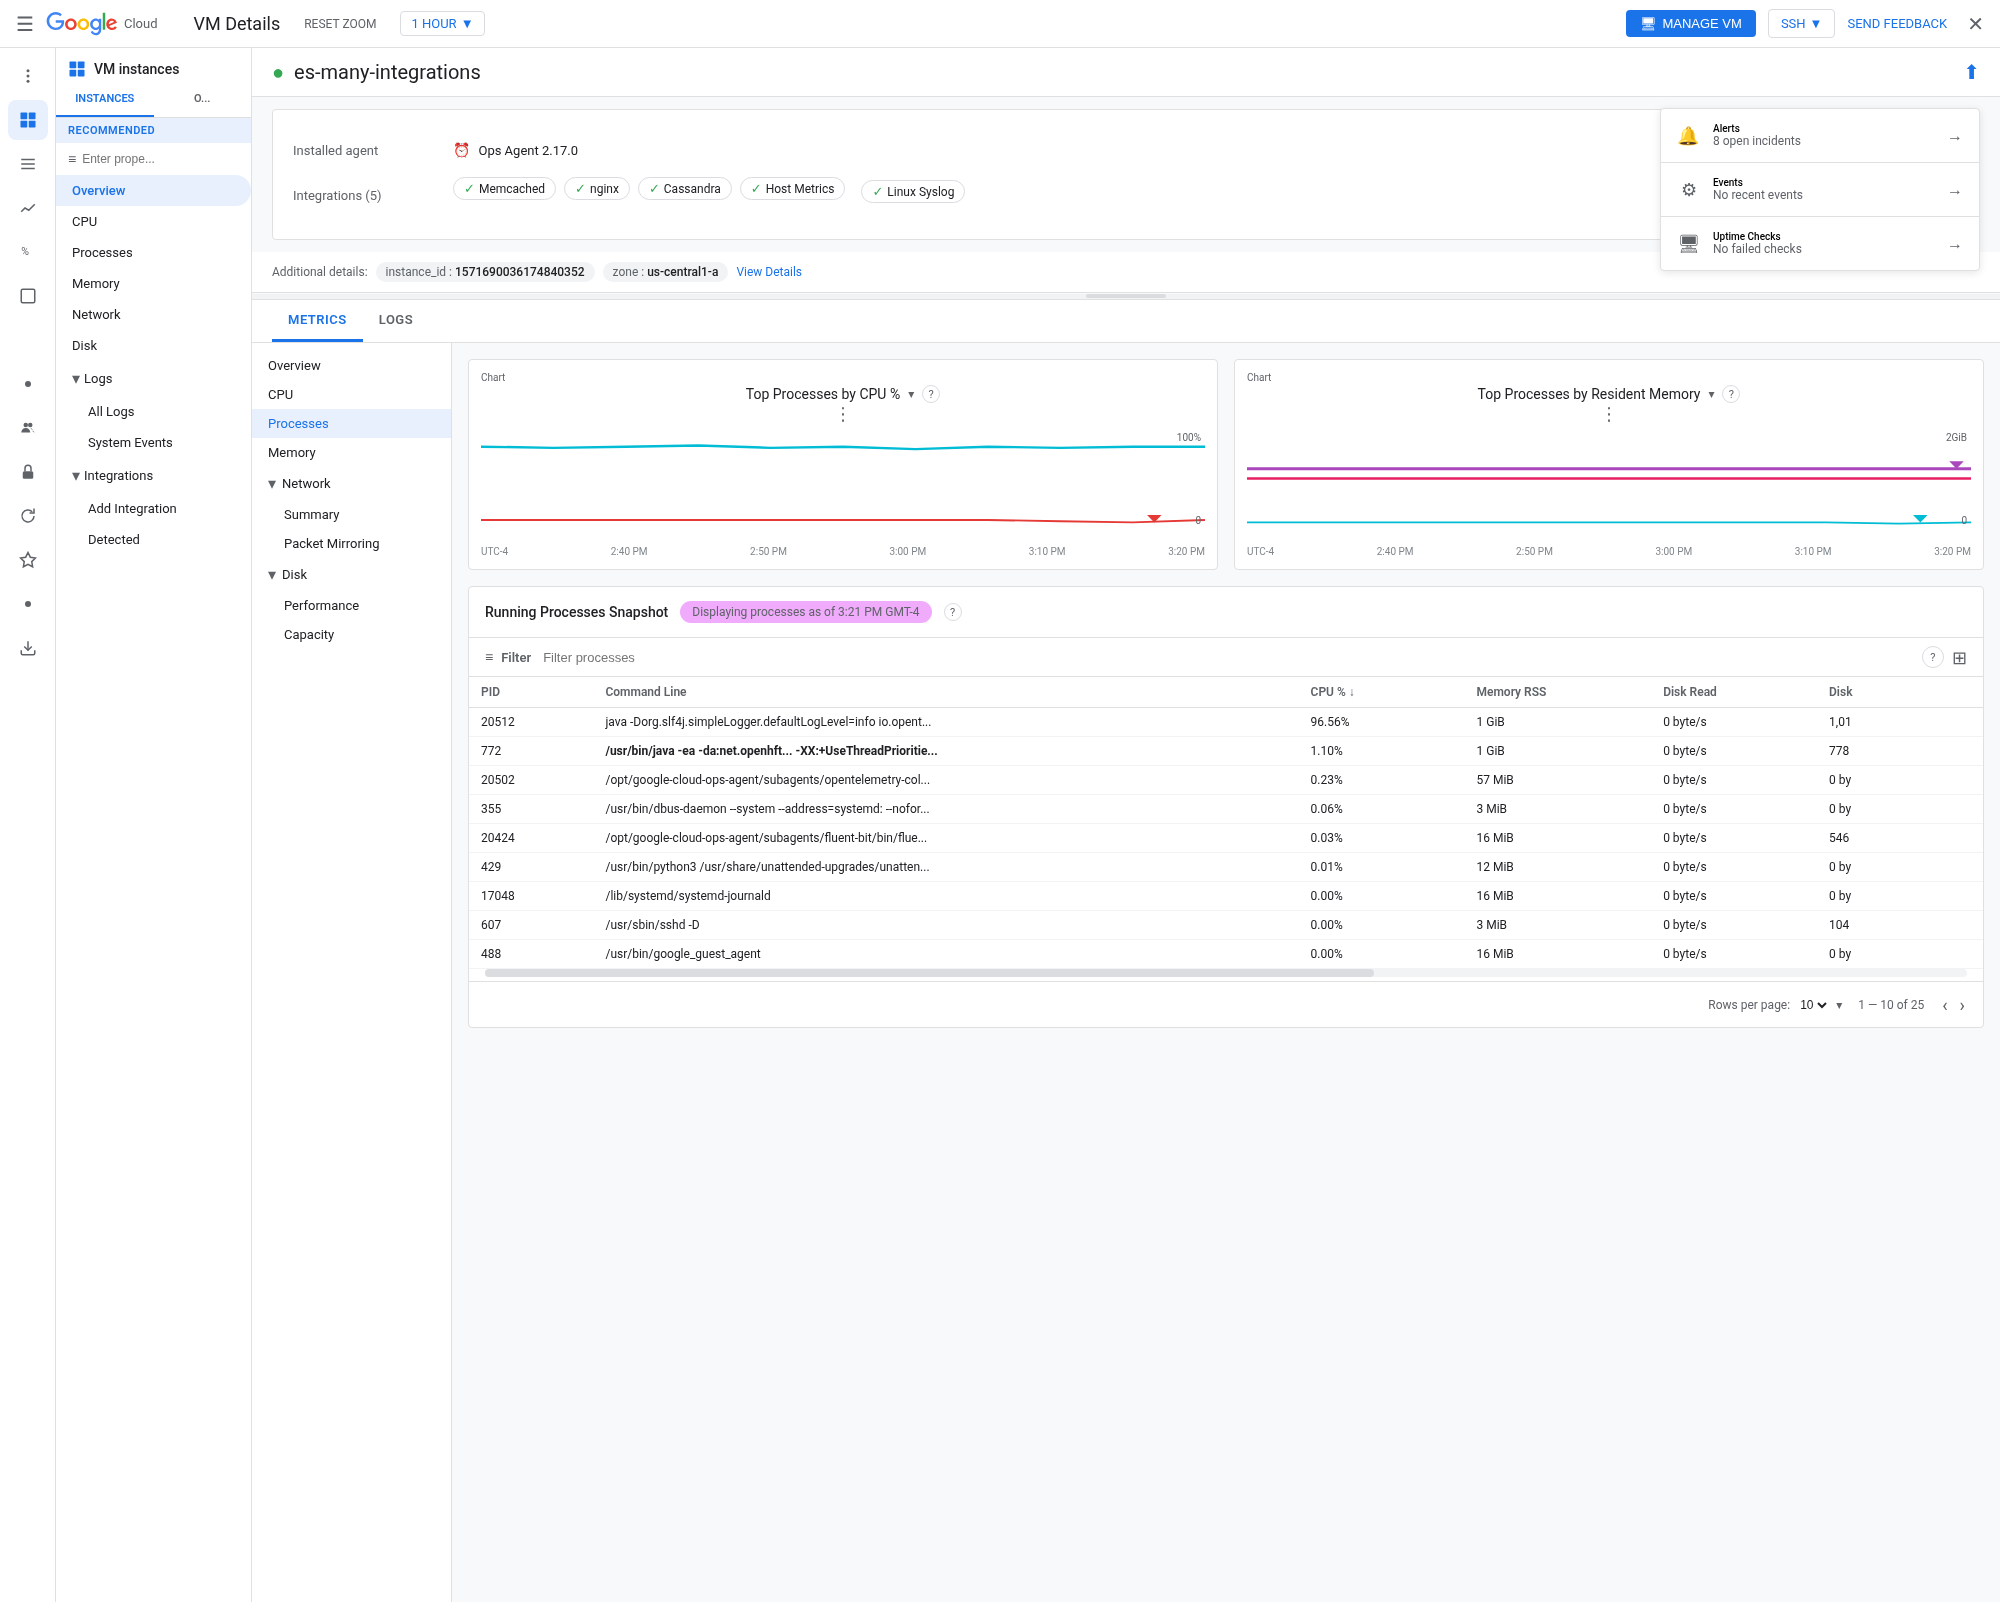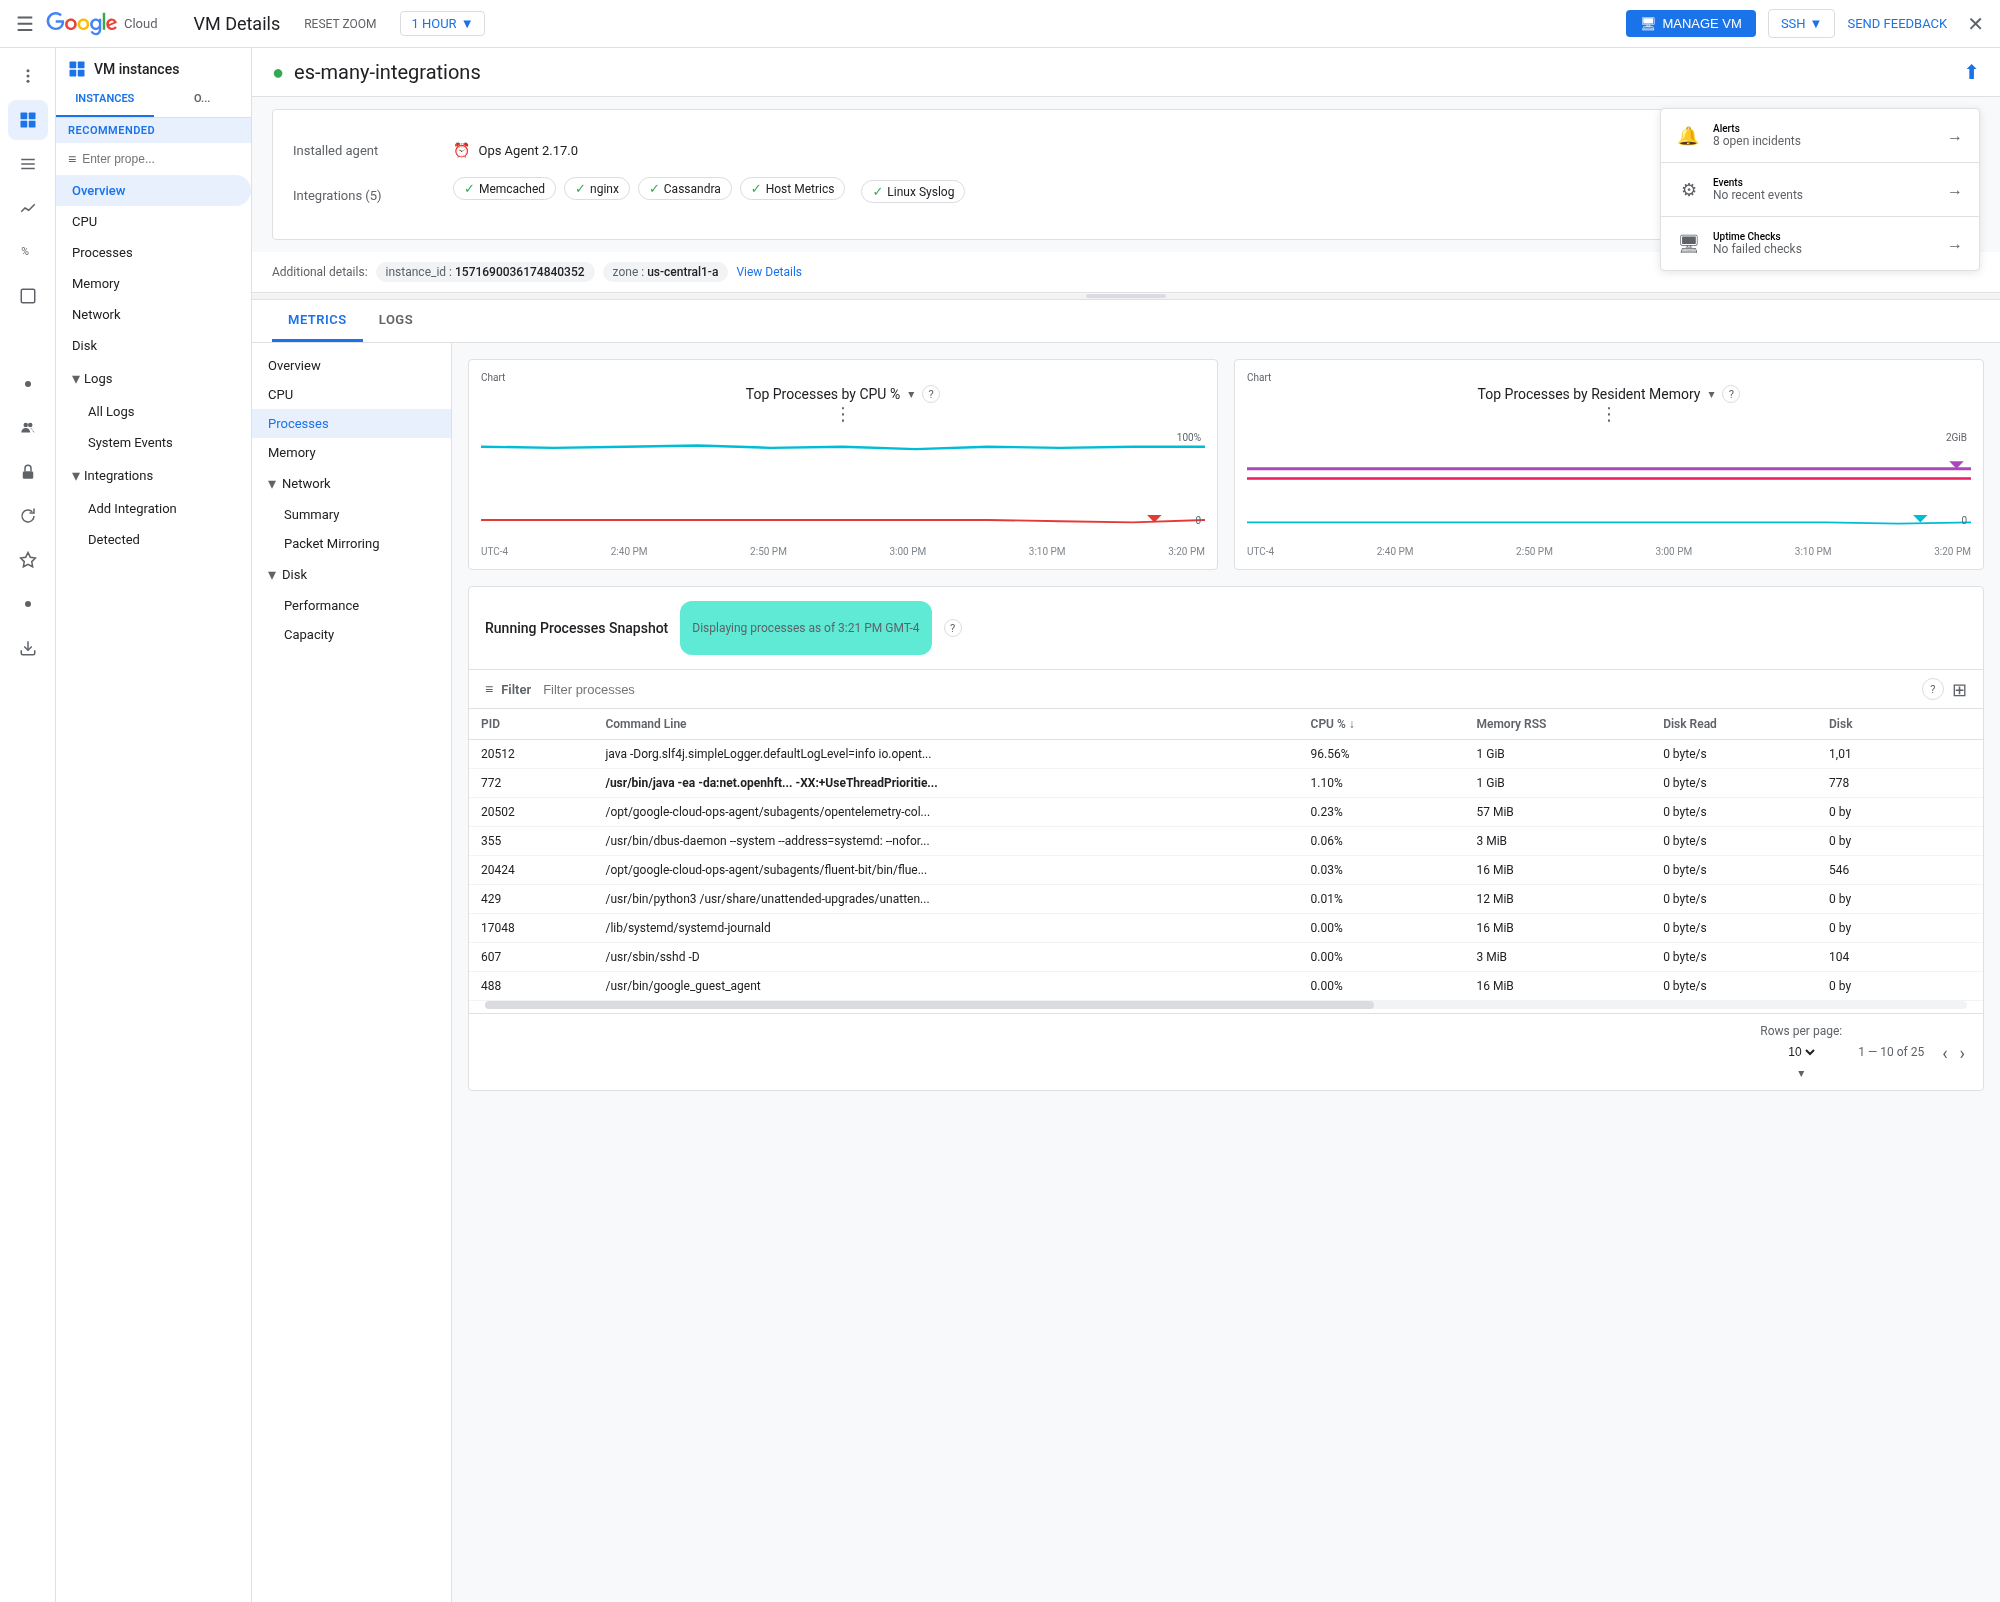--- a/index.html
+++ b/index.html
@@ -162,42 +162,42 @@
     
     .chart-svg { width: 100%; height: 100%; }
 
     
     .time-axis { display: flex; justify-content: space-between; font-size: 10px; color: #80868b; margin-top: 4px; }
 
     
     .snapshot-section { background: #fff; border: 1px solid #e0e0e0; border-radius: 4px; margin-top: 4px; }
     .snapshot-header { display: flex; align-items: center; gap: 12px; padding: 14px 16px; border-bottom: 1px solid #e0e0e0; }
     .snapshot-title { font-size: 14px; font-weight: 500; color: #202124; }
-    .snapshot-chip { background: #5eead4; border-radius: 12px; padding: 20px 12px; font-size: 12px; color: #5f6368; }
+    .snapshot-chip { background: #f0abfc; border-radius: 12px; padding: 4px 12px; font-size: 12px; color: #5f6368; }
     .filter-bar { display: flex; align-items: center; gap: 8px; padding: 8px 16px; border-bottom: 1px solid #e0e0e0; }
     .filter-bar-icon { color: #5f6368; font-size: 14px; }
     .filter-bar-input { flex: 1; border: none; outline: none; font-size: 13px; color: #5f6368; }
     .filter-bar-help { width: 22px; height: 22px; border-radius: 50%; border: 1px solid #dadce0; display: flex; align-items: center; justify-content: center; font-size: 11px; color: #5f6368; cursor: pointer; }
     .columns-icon { color: #5f6368; font-size: 18px; cursor: pointer; }
 
     
     .proc-table { width: 100%; border-collapse: collapse; font-size: 12px; }
     .proc-table th { text-align: left; padding: 8px 12px; color: #5f6368; font-weight: 600; border-bottom: 1px solid #e0e0e0; font-size: 12px; }
     .proc-table td { padding: 7px 12px; border-bottom: 1px solid #f1f3f4; color: #202124; white-space: nowrap; overflow: hidden; text-overflow: ellipsis; max-width: 0; }
     .sort-icon { color: #5f6368; font-size: 12px; }
     .pid-col { width: 60px; }
     .cmd-col { width: 340px; }
     .cpu-col { width: 80px; }
     .mem-col { width: 90px; }
     .dread-col { width: 80px; }
     .dwrite-col { width: 80px; }
 
     
     .pagination { display: flex; align-items: center; justify-content: flex-end; padding: 10px 16px; gap: 16px; border-top: 1px solid #e0e0e0; font-size: 12px; color: #5f6368; }
-    .rows-per-page { display: flex; align-items: center; gap: 6px; flex-direction: column; }
+    .rows-per-page { display: flex; align-items: center; gap: 6px; }
     .rows-select { border: none; font-size: 12px; color: #202124; cursor: pointer; background: transparent; }
     .page-nav { display: flex; align-items: center; gap: 8px; }
     .page-nav-btn { color: #5f6368; cursor: pointer; font-size: 18px; padding: 2px; }
 
     
     .horizontal-scroll { height: 8px; background: #f1f3f4; border-radius: 4px; margin: 0 16px 4px; }
     .horizontal-scroll-thumb { height: 8px; background: #dadce0; border-radius: 4px; width: 60%; }
   </style>
 </head>
 <body>

